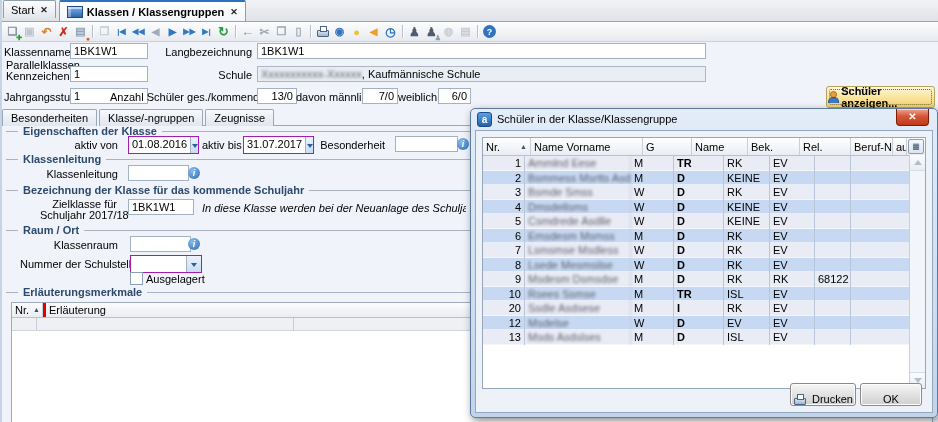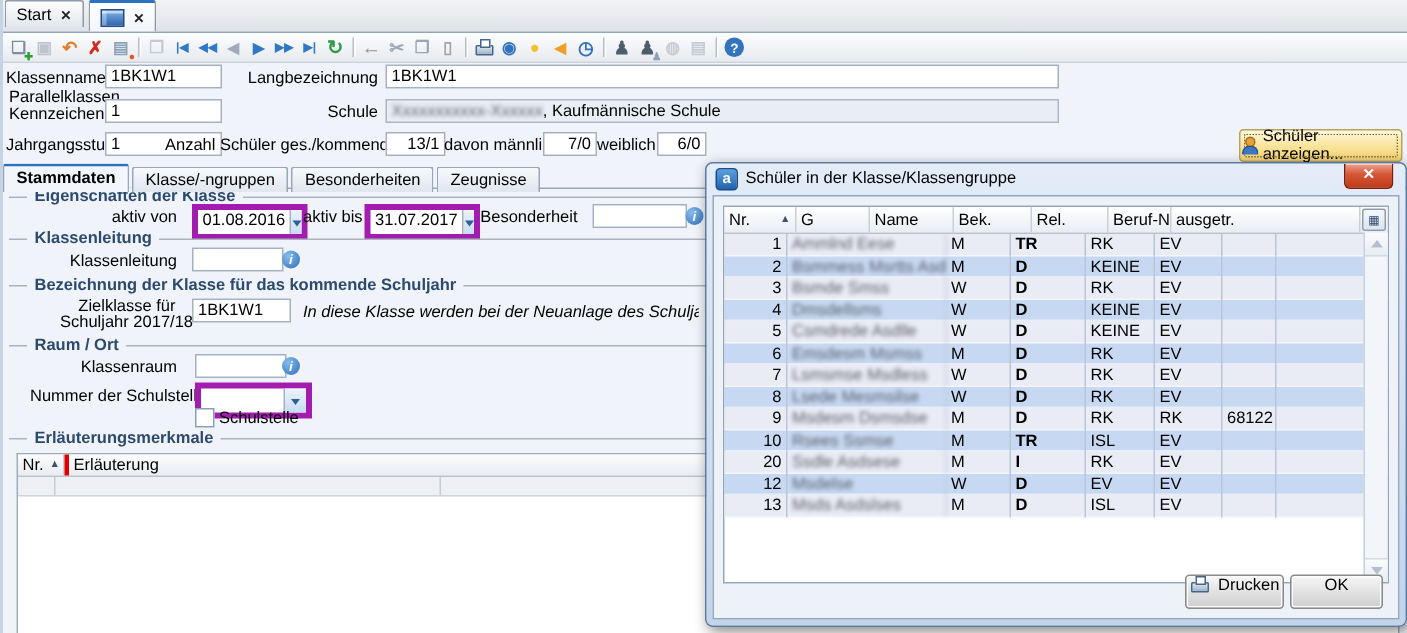--- a/index.html
+++ b/index.html
@@ -40,21 +40,21 @@
 
   
   .lbl { position:absolute; white-space:nowrap; }
   .lbl.r { text-align:right; }
   .inp { position:absolute; height:14px; background:#fff; border:1px solid #a3b2c3;
     padding:0 3px; line-height:14px; white-space:nowrap; }
   .inp.num { text-align:right; }
   .flat { position:absolute; height:14px; background:#e9eef5; border:1px solid #aab7c6;
     padding:0 3px; line-height:14px; white-space:nowrap; overflow:hidden; }
   .blurred { filter:blur(1.5px); opacity:.8; color:#3c3c48; }
-  .combo { position:absolute; height:16px; background:#fff; border:4px solid #a21caf; display:flex; }
+  .combo { position:absolute; height:16px; background:#fff; border:1px solid #a21caf; display:flex; }
   .combo .val { flex:1; padding:0 3px; line-height:14px; }
   .combo .drop { width:14px; background:linear-gradient(#ecf3fb,#c8dcf2); border-left:1px solid #a3b2c3;
     display:flex; align-items:center; justify-content:center; }
   .combo .drop i { border:3px solid transparent; border-top:4px solid #2d5f9b; margin-top:4px; }
   .info-ico { position:absolute; width:12px; height:12px; border-radius:50%;
     background:radial-gradient(circle at 35% 30%, #85bdec, #2e6db4); color:#fff;
     font-size:9px; font-weight:bold; font-style:italic; text-align:center; line-height:12px; }
   .cb { position:absolute; width:11px; height:11px; background:#fff; border:1px solid #8ba0b8; }
 
   .ftabs { position:absolute; top:109px; left:2px; display:flex; align-items:flex-end; z-index:2; }
@@ -76,21 +76,21 @@
     border-bottom:1px solid #b9c1cc; }
   .egrid .hc { padding:0 3px; line-height:14px; border-right:1px solid #c6cdd6; display:flex; align-items:center; }
   .egrid .frow { display:flex; height:12px; background:#eef0f3; border-bottom:1px solid #cfd5dc; }
   .egrid .fc { border-right:1px solid #c6cdd6; }
   .redbar { width:3px; background:#e00000; height:100%; }
   .sort { font-size:7px; color:#42526a; margin-left:4px; }
 
   
   .gold-btn { position:absolute; left:826px; top:86px; width:107px; height:20px;
     background:linear-gradient(#fdf7dd,#fae398 55%,#f4d274); border:1px solid #b8a25a; border-radius:3px;
-    display:flex; align-items:center; justify-content:center; gap:3px; cursor:default; }
+    display:flex; align-items:center; justify-content:center; gap:3px; cursor:default;font-weight:bold; }
   .gold-btn .focus { position:absolute; inset:2px; border:1px dotted #7a6a30; border-radius:2px; }
   .person-ico { position:relative; width:12px; height:12px; }
   .person-ico::before { content:""; position:absolute; top:0; left:3px; width:5px; height:5px;
     border-radius:50%; background:#e9a13b; border:1px solid #a66a1d; }
   .person-ico::after { content:""; position:absolute; bottom:0; left:1px; width:9px; height:5px;
     border-radius:5px 5px 0 0; background:#3e78c2; border:1px solid #25568f; border-bottom:none; }
 
   
   .dialog { position:absolute; left:470px; top:108px; width:466px; height:308px; z-index:10;
     background:linear-gradient(#e3ecf8,#c2d4ea); border:1px solid #5c7a9d; border-radius:5px;
@@ -129,35 +129,36 @@
     background:#f2f5fa; border-left:1px solid #c6cfdb; }
   .varr { position:absolute; left:0; right:0; height:15px; display:flex; align-items:center;
     justify-content:center; background:linear-gradient(#fafbfd,#e8edf4); }
   .varr.up { top:0; border-bottom:1px solid #d4dce6; }
   .varr.dn { bottom:0; border-top:1px solid #d4dce6; }
   .varr i { border:4px solid transparent; }
   .varr.up i { border-bottom:5px solid #b3bfcd; margin-top:-4px; }
   .varr.dn i { border-top:5px solid #b3bfcd; margin-bottom:-4px; }
 
   .win-btn { position:absolute; height:21px; background:linear-gradient(#f7f7f7,#e4e4e4 45%,#cfcfcf);
-    border:1px solid #8a8a8a; border-radius:3px; display:flex; align-items:flex-start; justify-content:center;
+    border:1px solid #8a8a8a; border-radius:3px; display:flex; align-items:flex-end; justify-content:center;
     gap:5px; box-shadow:inset 0 0 0 1px #fcfcfc; cursor:default; }
   .btn-drucken { left:314px; bottom:6px; width:64px; }
   .btn-ok { left:384px; bottom:6px; width:60px; }
 </style>
 </head>
 <body>
 
 <div class="tabbar">
   <div class="dtab">
     <span>Start</span>
     <span class="closex">✕</span>
   </div>
   <div class="dtab active">
     <span class="wtab-icon"></span>
+    <span>Klassen / Klassengruppen</span>
     <span class="closex">✕</span>
   </div>
 </div>
 
 <div class="toolbar" id="toolbar">
     <span class="tbi" style="color: rgb(125, 142, 160); font-size: 11px;">❏<span class="badge" style="color: rgb(44, 160, 44);">✚</span></span>
     <span class="tbi" style="color: rgb(191, 197, 205); font-size: 11px;">▣</span>
     <span class="tbi" style="color: rgb(224, 127, 42); font-size: 12px;">↶</span>
     <span class="tbi" style="color: rgb(212, 42, 28); font-size: 12px;">✗</span>
     <span class="tbi" style="color: rgb(143, 163, 184); font-size: 11px;">▤<span class="badge" style="color: rgb(224, 90, 30);">●</span></span>
@@ -202,36 +203,35 @@
 </div>
 <div class="inp" style="left:70px;top:66px;width:70px">1</div>
 <div class="lbl r" style="left:150px;width:102px;top:69px">Schule</div>
 <div class="flat" style="left:257px;top:66px;width:441px">
   <span class="blurred">Xxxxxxxxxxx-Xxxxxx</span><span>, Kaufmännische Schule</span>
 </div>
 
 <div class="lbl r" style="left:4px;width:62px;top:91px">Jahrgangsstufe</div>
 <div class="inp" style="left:70px;top:88px;width:70px">1</div>
 <div class="lbl r" style="left:110px;width:142px;top:91px">Anzahl Schüler ges./kommende.</div>
-<div class="inp num" style="left:257px;top:88px;width:32px">13/1</div>
+<div class="inp num" style="left:257px;top:88px;width:32px">13/0</div>
 <div class="lbl" style="left:296px;top:91px">davon männlich</div>
 <div class="inp num" style="left:362px;top:88px;width:28px">7/0</div>
 <div class="lbl" style="left:398px;top:91px">weiblich</div>
 <div class="inp num" style="left:438px;top:88px;width:25px">6/0</div>
 
 <div class="gold-btn">
   <span class="focus"></span>
   <span class="person-ico"></span>
   <span>Schüler anzeigen...</span>
 </div>
 
 <div class="ftabs">
-  <div class="ftab active">Stammdaten</div>
+  <div class="ftab">Besonderheiten</div>
   <div class="ftab">Klasse/-ngruppen</div>
-  <div class="ftab">Besonderheiten</div>
   <div class="ftab">Zeugnisse</div>
 </div>
 <div class="panel-line"></div>
 
 <div class="fs-line" style="top:131px">
   <span class="fs-leg">Eigenschaften der Klasse</span>
 </div>
 <div class="lbl r" style="left:58px;width:60px;top:139px">aktiv von</div>
 <div class="combo" style="left:128px;top:136px;width:69px">
   <span class="val">01.08.2016</span>
@@ -272,21 +272,21 @@
 <div class="inp" style="left:130px;top:236px;width:53px"></div>
 <div class="info-ico" style="left:188px;top:238px">i</div>
 <div class="lbl r" style="left:20px;width:98px;top:258px">Nummer der Schulstelle</div>
 <div class="combo" style="left:130px;top:255px;width:70px">
   <span class="val"></span>
   <span class="drop">
       <i></i>
     </span>
 </div>
 <div class="cb" style="left:130px;top:272px"></div>
-<div class="lbl" style="left:146px;top:273px">Schulstelle</div>
+<div class="lbl" style="left:146px;top:273px">Ausgelagert</div>
 
 <div class="fs-line" style="top:292px">
   <span class="fs-leg">Erläuterungsmerkmale</span>
 </div>
 <div class="egrid">
   <div class="hrow">
     <div class="hc" style="width:24px">
       <span>Nr.</span>
       <span class="sort">▲</span>
     </div>
@@ -307,20 +307,21 @@
   </div>
   <div class="close-btn">✕</div>
 
   <div class="dbody">
     <div class="dtable">
       <div class="dhead">
         <div class="dhc h-nr">
           <span>Nr.</span>
           <span class="sort">▲</span>
         </div>
+        <div class="dhc h-name">Name Vorname</div>
         <div class="dhc h-g">G</div>
         <div class="dhc h-staat">Name</div>
         <div class="dhc h-bek">Bek.</div>
         <div class="dhc h-rel">Rel.</div>
         <div class="dhc h-beruf">Beruf-Nr.</div>
         <div class="dhc h-aus">ausgetr.</div>
         <div class="colbtn">▦</div>
       </div>
       <div class="drows">
 

